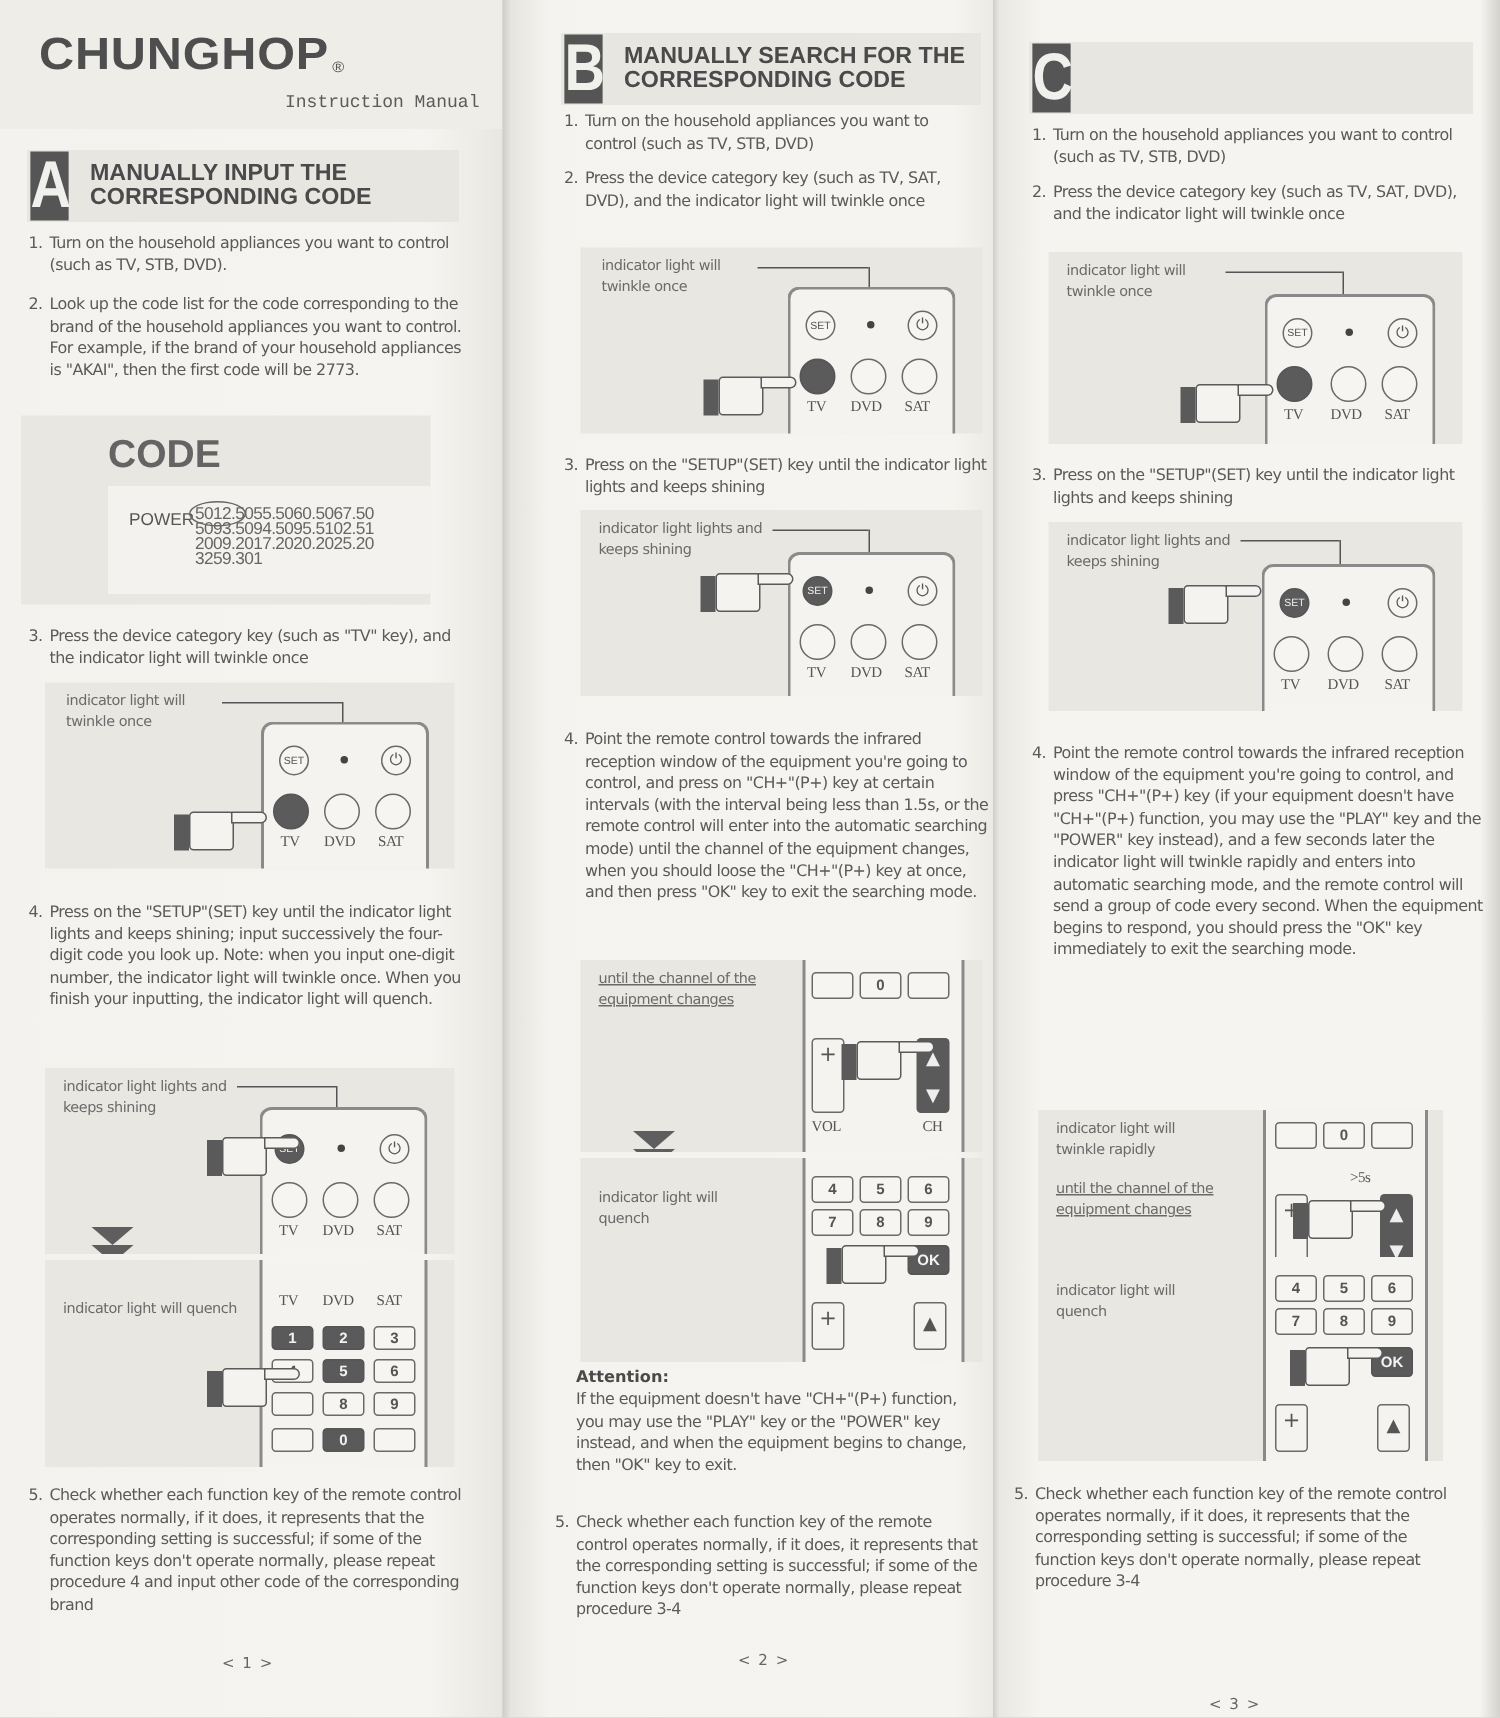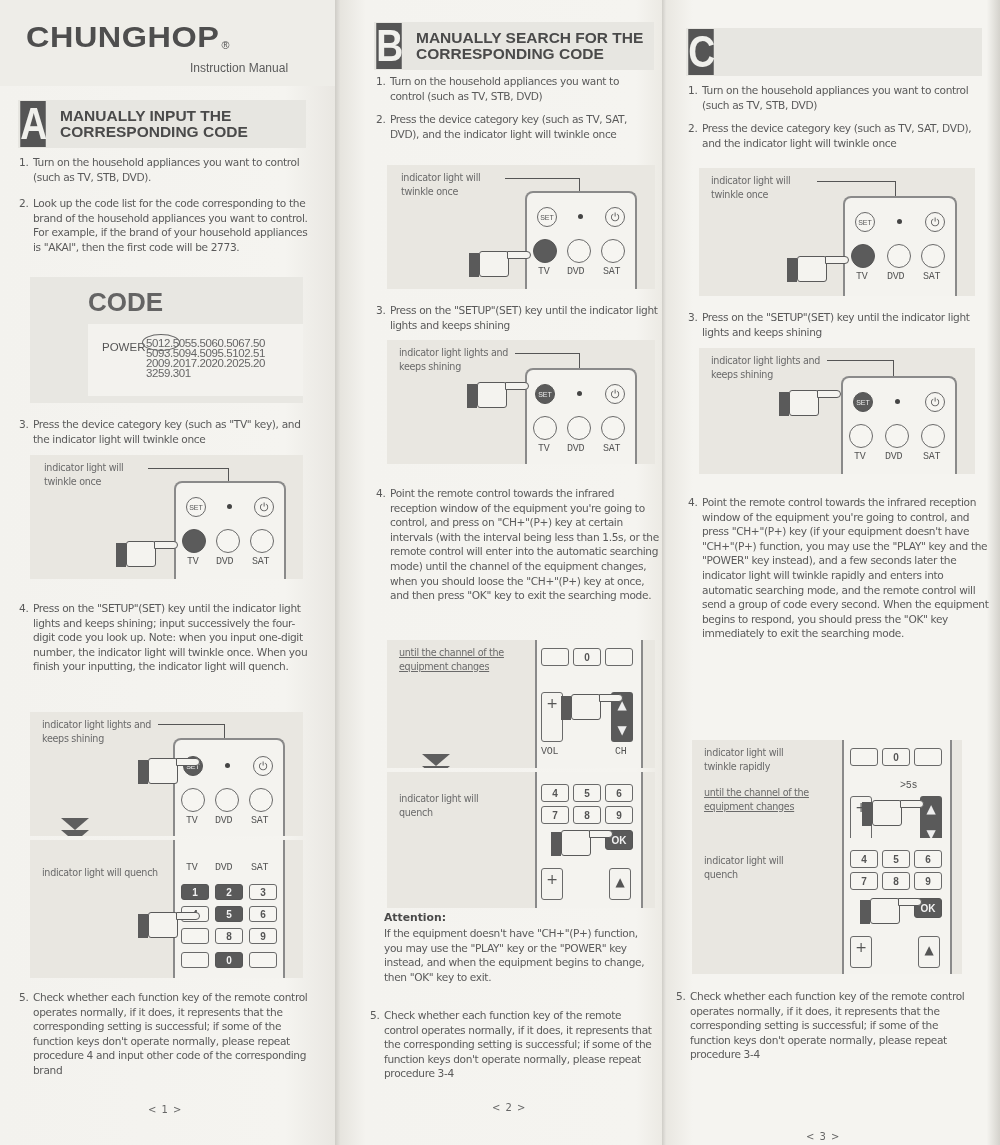--- a/index.html
+++ b/index.html
@@ -8,57 +8,57 @@
 
   .page { position: absolute; top: 0; height: 1145px; background: #f4f3ef; overflow: hidden; }
   #page1 { left: 0; width: 335px; background: linear-gradient(90deg,#f3f2ee 0%,#f5f4f0 85%,#e9e7e2 100%); }
   #page2 { left: 340px; width: 322px; background: linear-gradient(90deg,#e6e4de 0%,#f4f3ef 8%,#f5f4f0 92%,#eceae4 100%); }
   #page3 { left: 666px; width: 334px; background: linear-gradient(90deg,#e9e7e1 0%,#f5f4f0 8%,#f5f4f0 96%,#d4d2cc 100%); }
   .gutter { position: absolute; top: 0; height: 1145px; width: 6px; background: linear-gradient(90deg,#cfcdc7,#e8e6e1); }
 
   .brand-band { position: absolute; left: 0; top: 0; width: 335px; height: 86px; background: #eeede8; }
   .brand { position: absolute; left: 26px; top: 20px; font-family: "Liberation Sans", sans-serif; font-weight: bold; font-size: 30px; letter-spacing: 0.5px; color: #4e4e4e; transform: scaleX(1.08); transform-origin: left; }
   .brand sup { font-size: 10px; font-weight: normal; vertical-align: -2px; margin-left: 2px; }
-  .manual-label { position: absolute; left: 190px; top: 61px; font-size: 12px; color: #5b5b5b; font-family: Liberation Sans, sans-serif; }
+  .manual-label { position: absolute; left: 190px; top: 61px; font-size: 12px; color: #5b5b5b; font-family: Liberation Mono, monospace; }
 
   .section-head { position: absolute; height: 48px; background: #e7e6e1; display: flex; align-items: center; }
   .section-letter { width: 30px; height: 46px; background: #555; color: #f0f0ec; font-family: "Liberation Sans", sans-serif; font-weight: bold; font-size: 44px; line-height: 46px; text-align: center; transform: scaleX(0.85); }
   .section-title { margin-left: 12px; font-family: "Liberation Sans", sans-serif; font-weight: bold; font-size: 15.5px; line-height: 16px; color: #4a4a4a; text-transform: uppercase; }
 
   .step { position: absolute; font-size: 10.6px; line-height: 14.6px; color: #5a5a5a; font-family: "DejaVu Sans", sans-serif; letter-spacing: -0.35px; }
   .step .num { position: absolute; left: 0; top: 0; }
   .step .txt { display: block; padding-left: 14px; }
 
   .fig { position: absolute; background: #e9e7e1; overflow: hidden; }
   .fig-note { position: absolute; font-size: 9.6px; line-height: 14px; color: #6a6a6a; letter-spacing: -0.3px; }
   .fig-note.u { text-decoration: underline; }
   .leader { position: absolute; height: 1px; background: #555; }
   .leader-v { position: absolute; width: 1px; background: #555; }
   .arrowhead { position: absolute; width: 0; height: 0; border-left: 4px solid transparent; border-right: 4px solid transparent; border-top: 6px solid #555; }
 
   .remote { position: absolute; border: 2px solid #8a8a8a; border-bottom: none; border-radius: 8px 8px 0 0; background: #f4f3ef; }
   .remote.open { border-radius: 0; border-top: none; }
   .rbtn { position: absolute; border: 1.6px solid #6a6a6a; border-radius: 50%; background: #f6f5f1; font-size: 7px; color: #555; display: flex; align-items: center; justify-content: center; font-family: "Liberation Sans", sans-serif; }
   .rbtn.dark { background: #5b5b5b; color: #eee; border-color: #555; }
-  .rlabel { position: absolute; font-size: 10px; color: #555; font-family: Liberation Mono, monospace; letter-spacing: -0.3px; }
+  .rlabel { position: absolute; font-size: 10px; color: #555; font-family: Liberation Serif, serif; letter-spacing: -0.3px; }
   .led { position: absolute; width: 5px; height: 5px; border-radius: 50%; background: #444; }
   .key { position: absolute; width: 20px; height: 16px; border: 1.5px solid #6a6a6a; border-radius: 3px; background: #f6f5f1; font-size: 10px; color: #555; display: flex; align-items: center; justify-content: center; font-family: "Liberation Sans", sans-serif; font-weight: bold; }
   .key.dark { background: #5a5a5a; color: #f2f2f2; border-color: #555; }
   .rocker { position: absolute; width: 22px; height: 50px; background: #5a5a5a; border-radius: 3px; color: #eee; font-size: 12px; display: flex; flex-direction: column; align-items: center; justify-content: space-around; }
   .vol { position: absolute; width: 22px; height: 50px; border: 1.5px solid #6a6a6a; border-radius: 3px; font-size: 14px; color: #555; display: flex; justify-content: center; padding-top: 2px; }
 
   .hand { position: absolute; width: 58px; height: 28px; }
   .hand .cuff { position: absolute; left: 0; top: 4px; width: 10px; height: 24px; background: #5a5a5a; }
   .hand .palm { position: absolute; left: 10px; top: 2px; width: 30px; height: 26px; background: #f4f3ef; border: 1.5px solid #5a5a5a; border-radius: 3px; }
   .hand .finger { position: absolute; left: 38px; top: 2px; width: 24px; height: 8px; background: #f4f3ef; border: 1.5px solid #5a5a5a; border-radius: 0 4px 4px 0; }
 
   .chevrons { position: absolute; width: 34px; height: 34px; }
   .chevrons span { position: absolute; left: 3px; width: 28px; height: 12px; border-left: 14px solid transparent; border-right: 14px solid transparent; border-top: 12px solid #5e5e5e; }
 
-  .code-box { position: absolute; left: 30px; top: 277px; width: 273px; height: 126px; background: #e8e7e2; }
+  .code-box { position: absolute; left: 14px; top: 277px; width: 273px; height: 126px; background: #e8e7e2; }
   .code-title { position: absolute; left: 58px; top: 10px; font-family: "Liberation Sans", sans-serif; font-weight: bold; font-size: 26px; color: #646464; }
   .code-inner { position: absolute; left: 58px; top: 47px; width: 215px; height: 72px; background: #f3f2ee; }
   .code-brand { position: absolute; left: 14px; top: 17px; font-family: "Liberation Sans", sans-serif; font-size: 11.5px; color: #555; }
   .code-list { position: absolute; left: 58px; top: 14px; width: 155px; font-family: "Liberation Sans", sans-serif; font-size: 11.5px; line-height: 10px; color: #666; letter-spacing: -0.4px; }
   .code-circle { position: absolute; left: 54px; top: 10px; width: 38px; height: 17px; border: 1.2px solid #666; border-radius: 50%; }
 
   .attention-title { position: absolute; left: 44px; top: 911px; font-weight: bold; font-size: 10.8px; color: #4a4a4a; }
   .page-num { position: absolute; font-size: 10px; color: #666; letter-spacing: 1px; }
 </style>
 </head>

